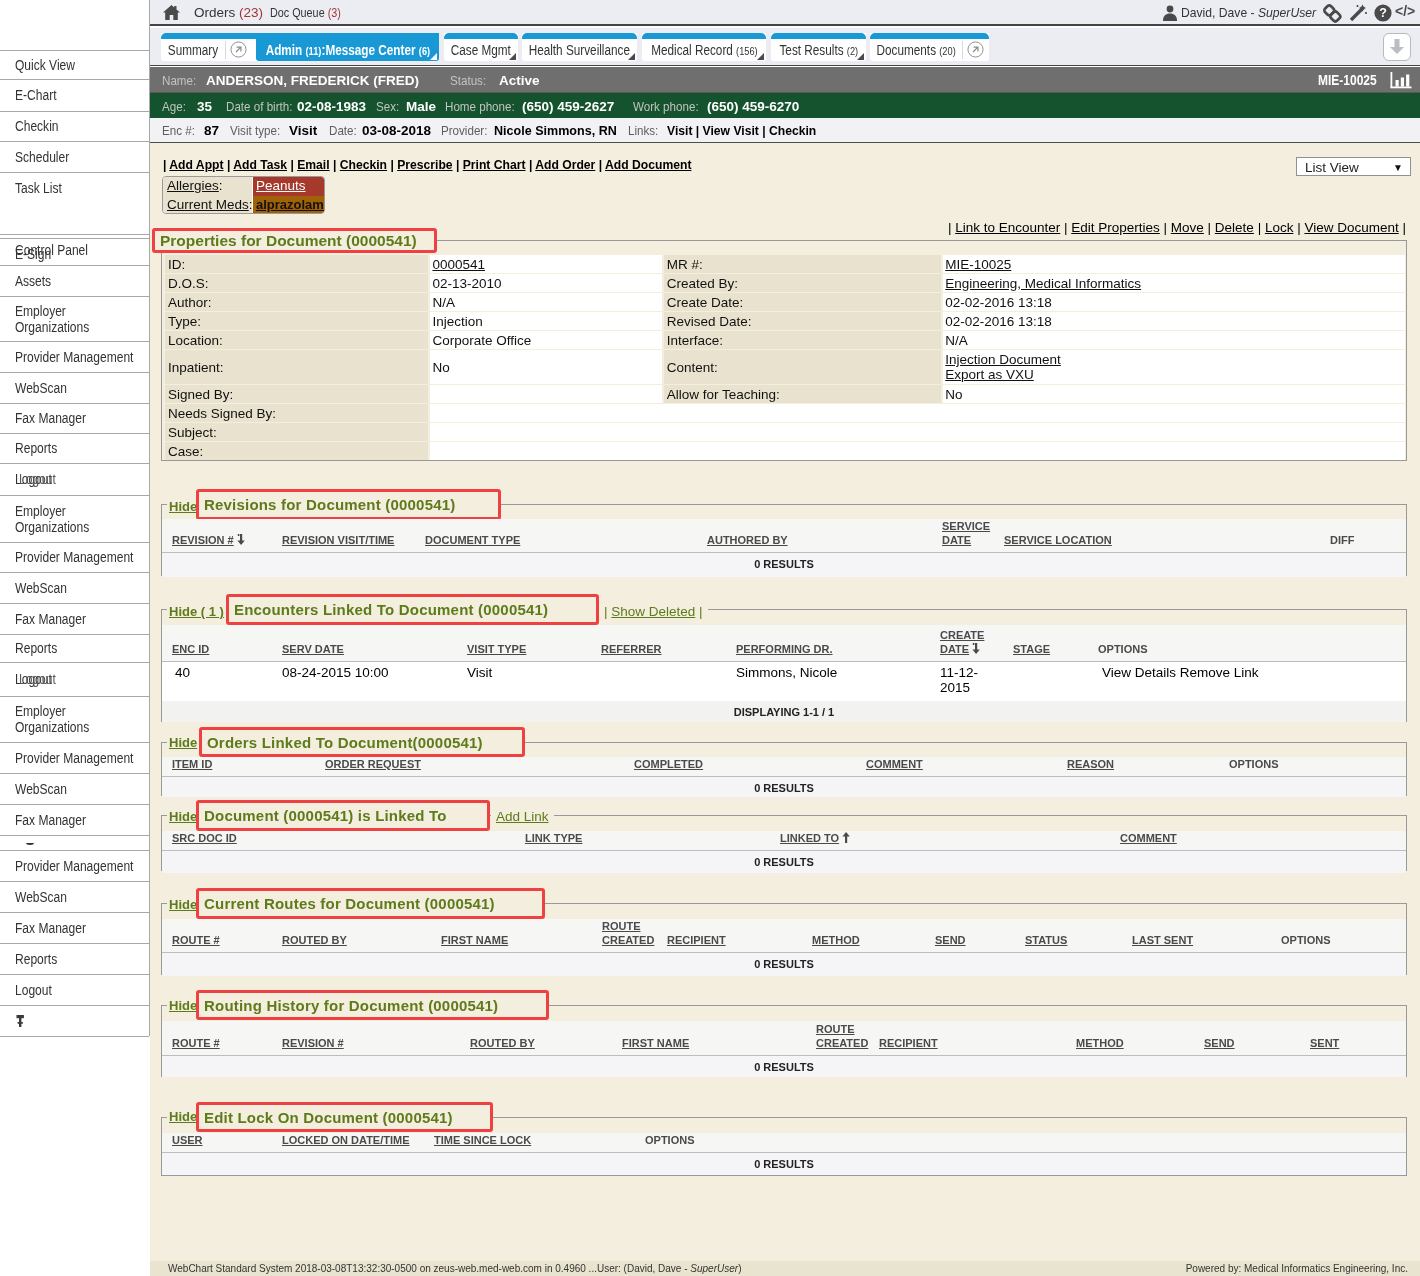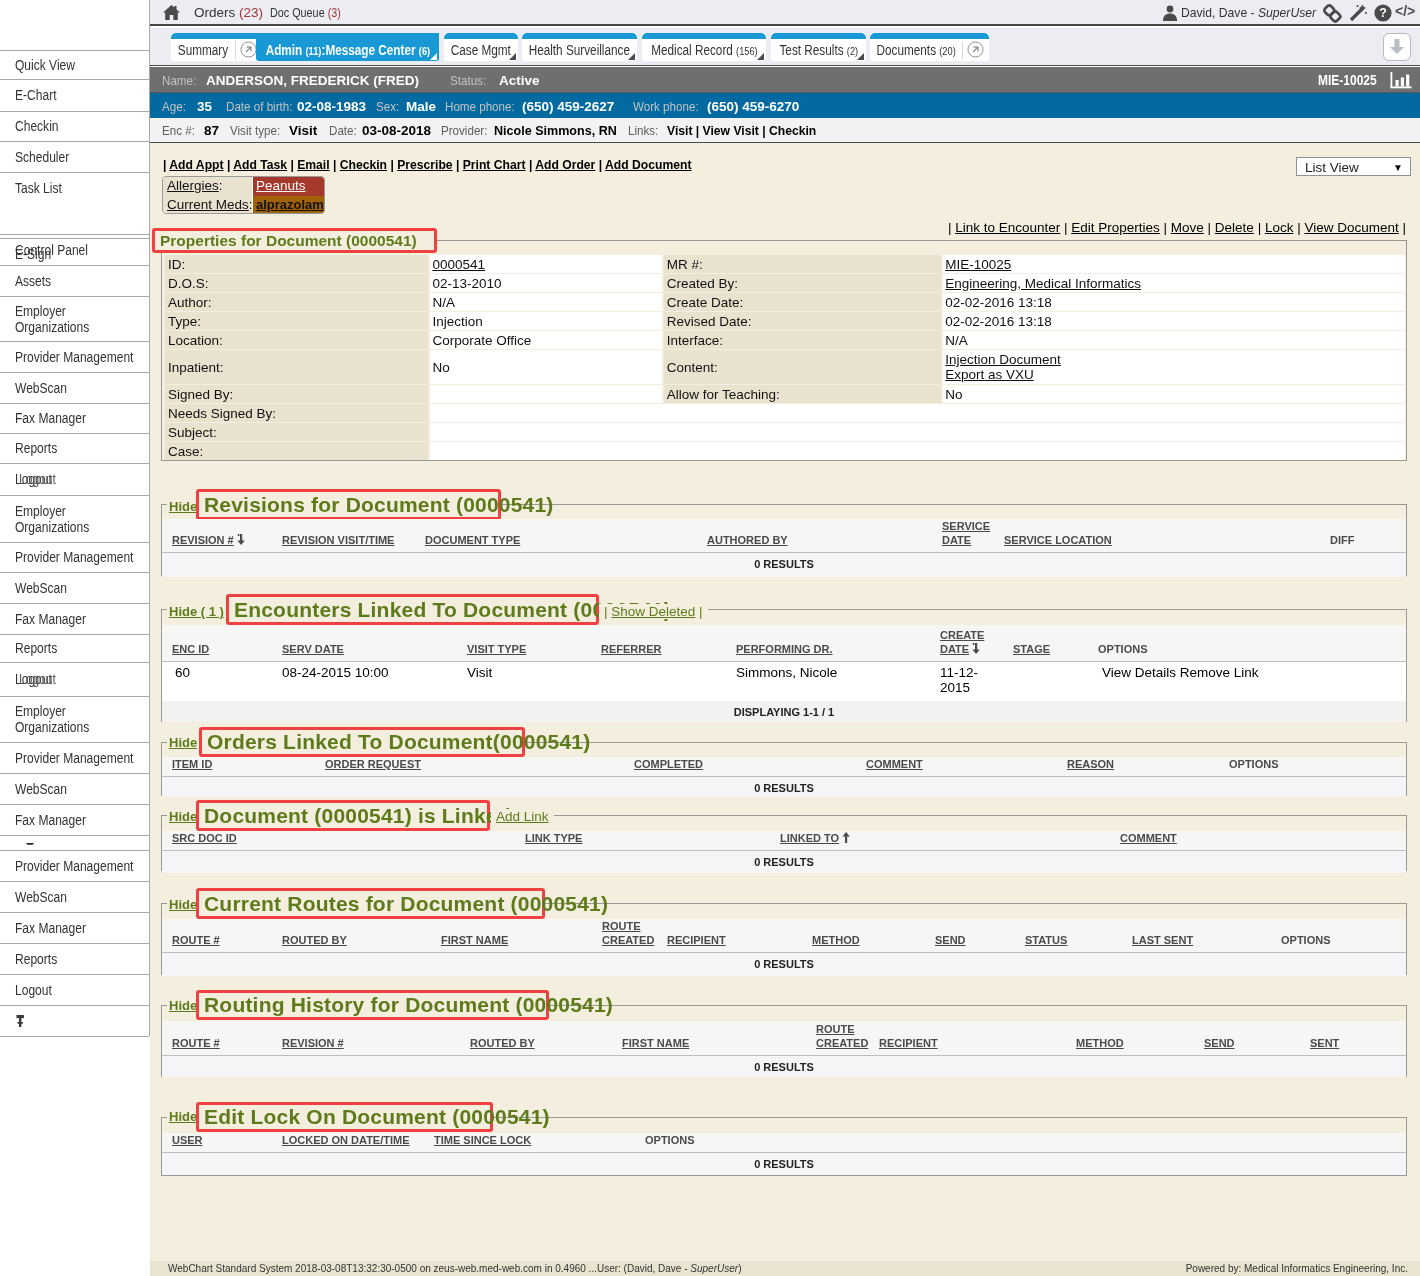--- a/index.html
+++ b/index.html
@@ -17,21 +17,21 @@
 .tab .txt { position:absolute; left:0; top:6px; width:100%; height:22px; display:flex; align-items:center; justify-content:center; font-size:14px; color:#333; white-space:nowrap; }
 .tab .txt > span { display:inline-block; transform:scaleX(0.84); }
 .tab.active { background:#1899D6; }
 .tab.active .txt { color:#fff; font-weight:bold; }
 .tab small { font-size:11px; }
 .fold { position:absolute; right:2px; bottom:1px; width:0; height:0; border-left:7px solid transparent; border-bottom:7px solid #4a4a4a; }
 .fold.w { border-bottom-color:#fff; }
 #dlbtn { position:absolute; left:1383px; top:33px; width:28px; height:28px; background:#fff; border:1px solid #b9b9c0; border-radius:6px; }
 
 #bar1 { position:absolute; left:150px; top:67px; width:1270px; height:26px; background:#6F6F6F; border-bottom:1px solid #585858; }
-#bar2 { position:absolute; left:150px; top:93px; width:1270px; height:25px; background:#0369a1; }
+#bar2 { position:absolute; left:150px; top:93px; width:1270px; height:25px; background:#14532d; }
 #bar3 { position:absolute; left:150px; top:118px; width:1270px; height:25px; background:#F2F2F5; border-bottom:1px solid #4d4d4d; }
 .lab { color:#C3C3C3; }
 .val { color:#fff; font-weight:bold; }
 .glab { color:#5d5d5d; }
 .gval { color:#000; font-weight:bold; }
 #bar1 .b, #bar2 .b, #bar3 .b { position:absolute; top:50%; transform:translateY(-50%); font-size:13.5px; white-space:nowrap; }
 #bar1 .lab.b, #bar2 .lab.b, #bar3 .glab.b { transform:translateY(-50%) scaleX(0.86); transform-origin:left center; }
 #bar3 .lnk { transform:translateY(-50%) scaleX(0.9); transform-origin:left center; }
 
 #sidebar { position:absolute; left:0; top:0; width:150px; height:1276px; background:#fff; }
@@ -43,21 +43,21 @@
 #footer { position:absolute; left:150px; top:1261px; width:1270px; height:15px; background:#E8E4CF; font-size:10px; color:#333; }
 a.blk { color:#000; font-weight:bold; text-decoration:underline; }
 .toplinks { position:absolute; left:13px; top:14px; font-size:13.5px; font-weight:bold; color:#000; }
 #listview { position:absolute; left:1146px; top:14px; width:115px; height:19px; background:#fff; border:1px solid #919191; font-size:13.5px; color:#222; }
 
 #allbox { position:absolute; left:12px; top:33px; width:163px; height:38px; border:1px solid #9a9a9a; border-radius:4px; background:#fff; overflow:hidden; }
 .ab { position:absolute; font-size:13.5px; white-space:nowrap; }
 
 .fs { position:absolute; left:11px; width:1246px; border:1px solid #999; background:transparent; }
 .redbox { position:absolute; border:3px solid #EF4141; border-radius:3px; background:#F3EEDE; display:flex; align-items:center; padding:0 5px; }
-.legend { color:#5E7B1B; font-weight:bold; font-size:21px; letter-spacing:0.2px; white-space:nowrap; }
+.legend { color:#5E7B1B; font-weight:bold; font-size:15px; letter-spacing:0.2px; white-space:nowrap; }
 .hide { position:absolute; color:#5E7B1B; font-weight:bold; font-size:13px; text-decoration:underline; background:#F3EEDE; padding:0 2px; }
 .grn { color:#5E7B1B; font-size:13.5px; background:#F3EEDE; padding:0 5px; }
 .grn a { color:#5E7B1B; text-decoration:underline; }
 table.sec { position:absolute; border-collapse:collapse; table-layout:fixed; width:1244px; left:12px; }
 table.sec th { background:#F6F6F5; font-size:11px; font-weight:bold; color:#4a4a4a; text-align:left; vertical-align:bottom; padding:0 0 5px 0; border-bottom:1px solid #bdbdbd; line-height:14px; }
 table.sec th .u { text-decoration:underline; }
 table.sec td.res { background:#F5F5F7; text-align:center; font-size:11px; font-weight:bold; color:#222; vertical-align:top; padding-top:5px; }
 table.sec td.disp { background:#F2F2F0; text-align:center; font-size:11px; font-weight:bold; color:#222; vertical-align:middle; }
 table.sec td.data { background:#fff; font-size:13.5px; color:#000; vertical-align:top; padding-top:3px; }
 
@@ -97,21 +97,21 @@
       </g>
     </svg>
   <svg class="abs" style="left:1224px;top:4px" width="18" height="18" viewBox="0 0 18 18">
       <circle cx="9" cy="9" r="8.6" fill="#4a4a4a"></circle>
       <text x="9" y="13.4" font-size="12.5" font-weight="bold" fill="#fff" text-anchor="middle" font-family="Liberation Sans">?</text>
     </svg>
   <span class="abs" style="left:1245px;top:3px;font-size:14px;font-weight:bold;color:#4a4a4a">&lt;/&gt;</span>
 </div>
 
 <div id="tabbar">
-  <div class="tab" style="left:21px;width:102px">
+  <div class="tab" style="left:11px;width:102px">
     <div class="cap"></div>
     <div class="txt" style="width:64px">
         <span>Summary</span>
       </div>
     <div style="position:absolute;left:64px;top:8px;width:1px;height:18px;background:#d9d9d9"></div>
     <svg style="position:absolute;left:69px;top:8px" width="17" height="17" viewBox="0 0 18 18">
         <circle cx="9" cy="9" r="8" fill="#fff" stroke="#8a8a8a"></circle>
         <path d="M6.3 11.7 L11.2 6.8 M7 6.6 h4.6 v4.6" stroke="#8a8a8a" stroke-width="1.3" fill="none"></path>
       </svg>
   </div>
@@ -456,21 +456,21 @@
             <th style="padding-left:0px"><span class="u">VISIT TYPE</span></th>
             <th style="padding-left:0px"><span class="u">REFERRER</span></th>
             <th style="padding-left:0px"><span class="u">PERFORMING DR.</span></th>
             <th style="padding-left:0px"><span class="u">CREATE</span><br><span class="u">DATE</span> <svg width="8" height="11" viewBox="0 0 8 11" style="vertical-align:-1px">
                 <path fill="#4a4a4a" d="M3 0 H5.2 V6.5 H7.8 L4.1 11 L0.4 6.5 H3 Z M0.8 0 H2.4 V2 H0.8 Z"></path>
               </svg></th>
             <th style="padding-left:0px"><span class="u">STAGE</span></th>
             <th style="padding-left:0px">OPTIONS</th>
           </tr>
           <tr style="height:40px">
-            <td class="data" style="padding-left:13px">60</td>
+            <td class="data" style="padding-left:13px">40</td>
             <td class="data" style="padding-left:0px">08-24-2015 10:00</td>
             <td class="data" style="padding-left:0px">Visit</td>
             <td class="data" style="padding-left:0px"></td>
             <td class="data" style="padding-left:0px">Simmons, Nicole</td>
             <td class="data" style="padding-left:0px">11-12-<br>2015</td>
             <td class="data" style="padding-left:0px"></td>
             <td class="data" style="padding-left:4px">View Details Remove Link</td>
           </tr>
           <tr>
             <td class="disp" colspan="8" style="height:21px">DISPLAYING 1-1 / 1</td>

